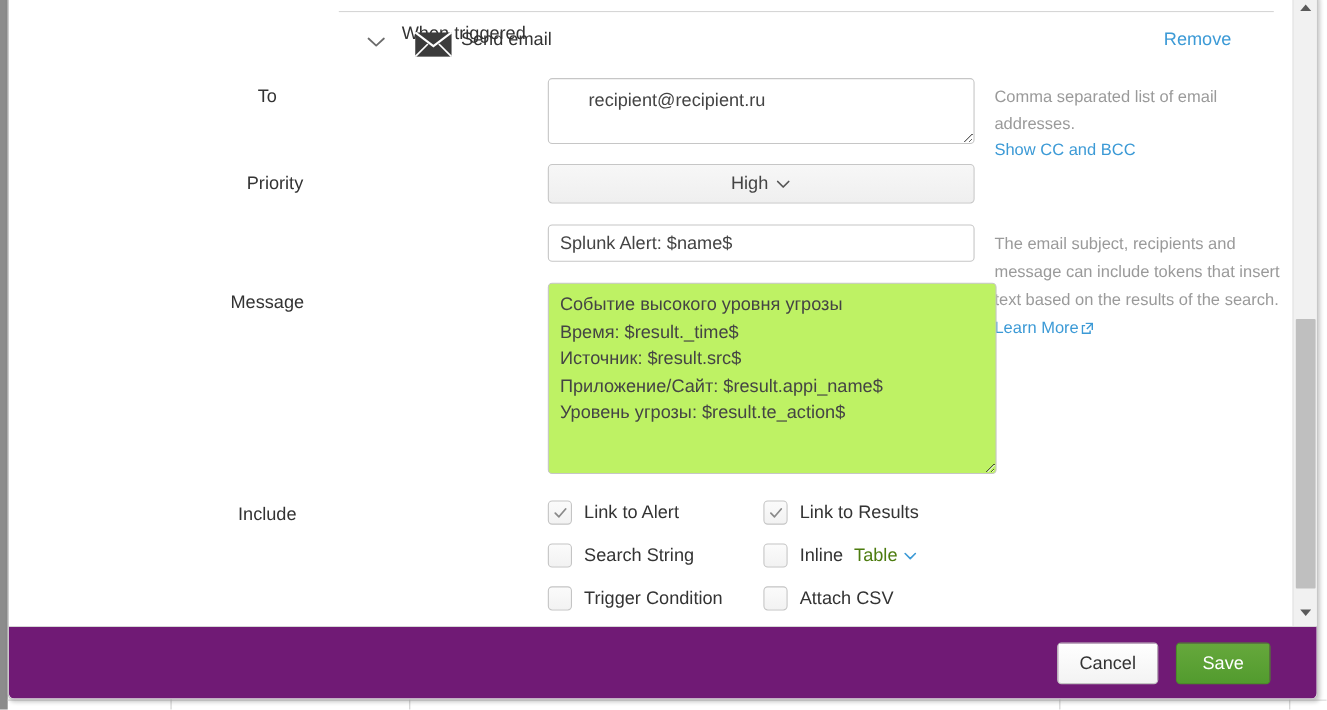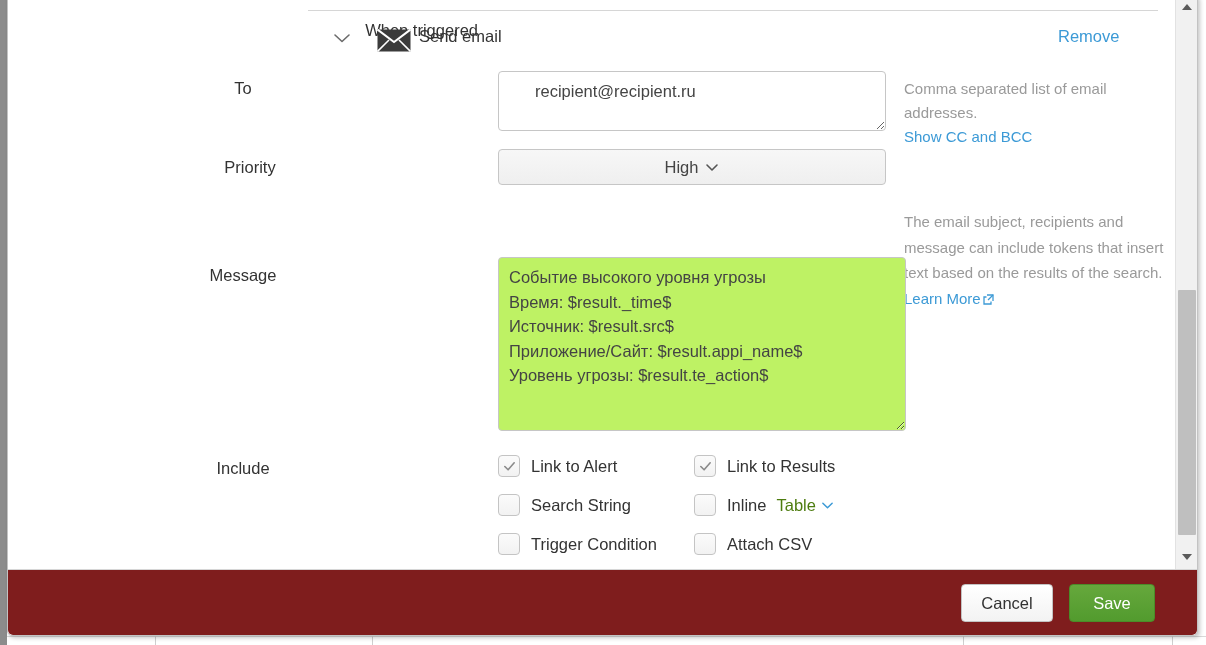--- a/index.html
+++ b/index.html
@@ -286,21 +286,21 @@
     background: #bfbfbf;
     border-radius: 1px;
     cursor: pointer;
   }
 
   
   #modal-footer {
     position: absolute;
     left: 0; bottom: 0;
     width: 1189px; height: 66px;
-    background: #7f1d1d;
+    background: #701a75;
     border-top: 1px solid #d6d6d6;
     border-radius: 0 0 5px 5px;
   }
   .btn {
     position: absolute;
     top: 14px;
     height: 38px;
     font-family: "Liberation Sans", sans-serif;
     font-size: 16.5px;
     border-radius: 4px;
@@ -375,20 +375,21 @@
       </div>
 
       <div class="field-label" id="priority-label">Priority</div>
       <div class="ctl" id="priority-select">
         <span>High</span>
         <svg viewBox="0 0 14 9" width="14" height="9">
           <polyline points="2,2 7,7 12,2" fill="none" stroke="#555555" stroke-width="1.6" stroke-linecap="round" stroke-linejoin="round"></polyline>
         </svg>
       </div>
 
+      <input class="ctl txt-input" id="subject-input" type="text" value="Splunk Alert: $name$" style="">
 
       <div id="message-help">
         <span>The email subject, recipients and message can include tokens that insert text based on the results of the search.</span>
         <span id="learn-more">
           <span>Learn More</span><svg class="ext-link-icon" viewBox="0 0 11 11">
             <path d="M4 1 H10 V7" fill="none" stroke="#3c9ad6" stroke-width="1.3"></path>
             <path d="M10 1 L5 6" fill="none" stroke="#3c9ad6" stroke-width="1.3"></path>
             <path d="M8 7.5 V10 H1 V3 H3.5" fill="none" stroke="#3c9ad6" stroke-width="1.3"></path>
           </svg>
         </span>

